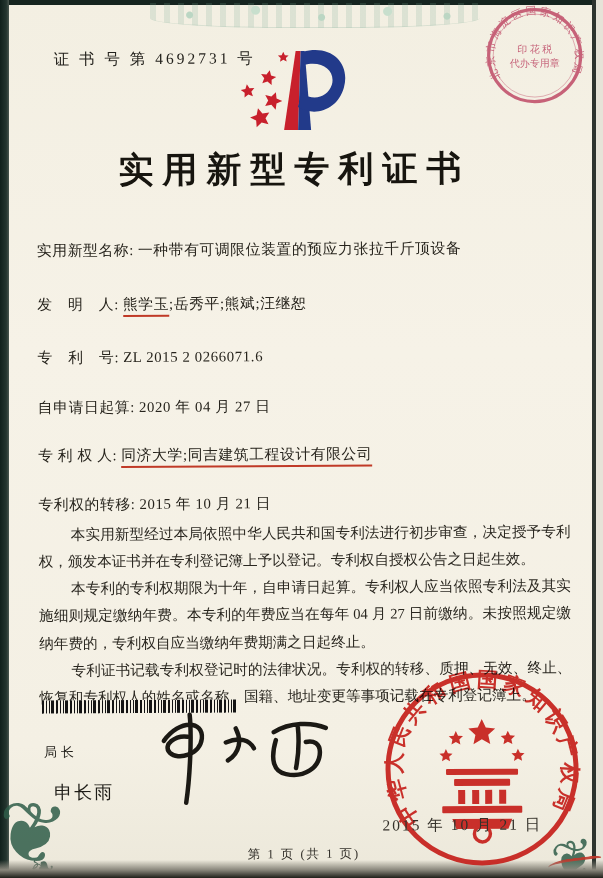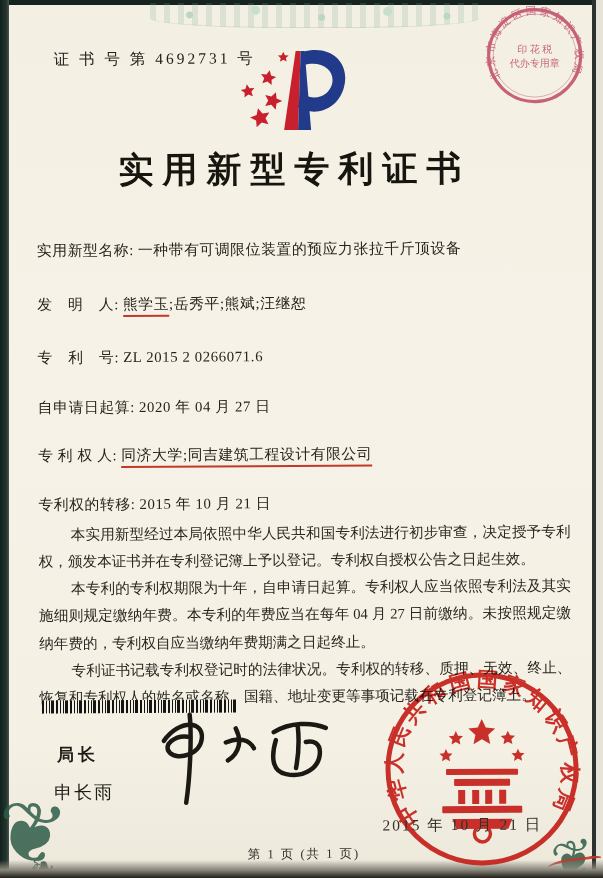--- a/index.html
+++ b/index.html
@@ -51,21 +51,21 @@
   .body{position:absolute;left:38px;top:520px;width:532px;font-size:14.6px;line-height:1.86;
     text-align:justify;color:#2a2720;}
   .body p{margin:0;text-indent:2.2em;}
 
   .barcode{position:absolute;left:40px;top:699px;width:196px;height:13px;
     background:
       repeating-linear-gradient(90deg,#141414 0 2px,transparent 2px 4px,#141414 4px 5px,transparent 5px 9px,#141414 9px 12px,transparent 12px 14px),
       repeating-linear-gradient(90deg,#141414 0 1px,transparent 1px 7px);
     background-color:#f4f0e4;}
 
-  .sig-role{position:absolute;left:55px;top:742px;font-size:17px;letter-spacing:4px;color:#1e1c17;font-weight:bold;}
+  .sig-role{position:absolute;left:42px;top:742px;font-size:13px;letter-spacing:4px;color:#1e1c17;}
   .sig-name{position:absolute;left:52px;top:779px;font-size:18px;letter-spacing:2px;color:#1e1c17;}
   .sig-script{position:absolute;left:148px;top:706px;}
 
   
   .stamp-top{position:absolute;left:486px;top:6px;mix-blend-mode:multiply;opacity:.92;}
   .seal-main{position:absolute;left:378px;top:668px;mix-blend-mode:multiply;opacity:.95;}
   .seal-date{position:absolute;left:380px;top:816px;font-size:15.5px;letter-spacing:2px;color:#34312a;z-index:5;}
 
   .footer{position:absolute;left:0;top:846px;width:603px;text-align:center;font-size:12.5px;
     letter-spacing:2px;color:#33302a;}

